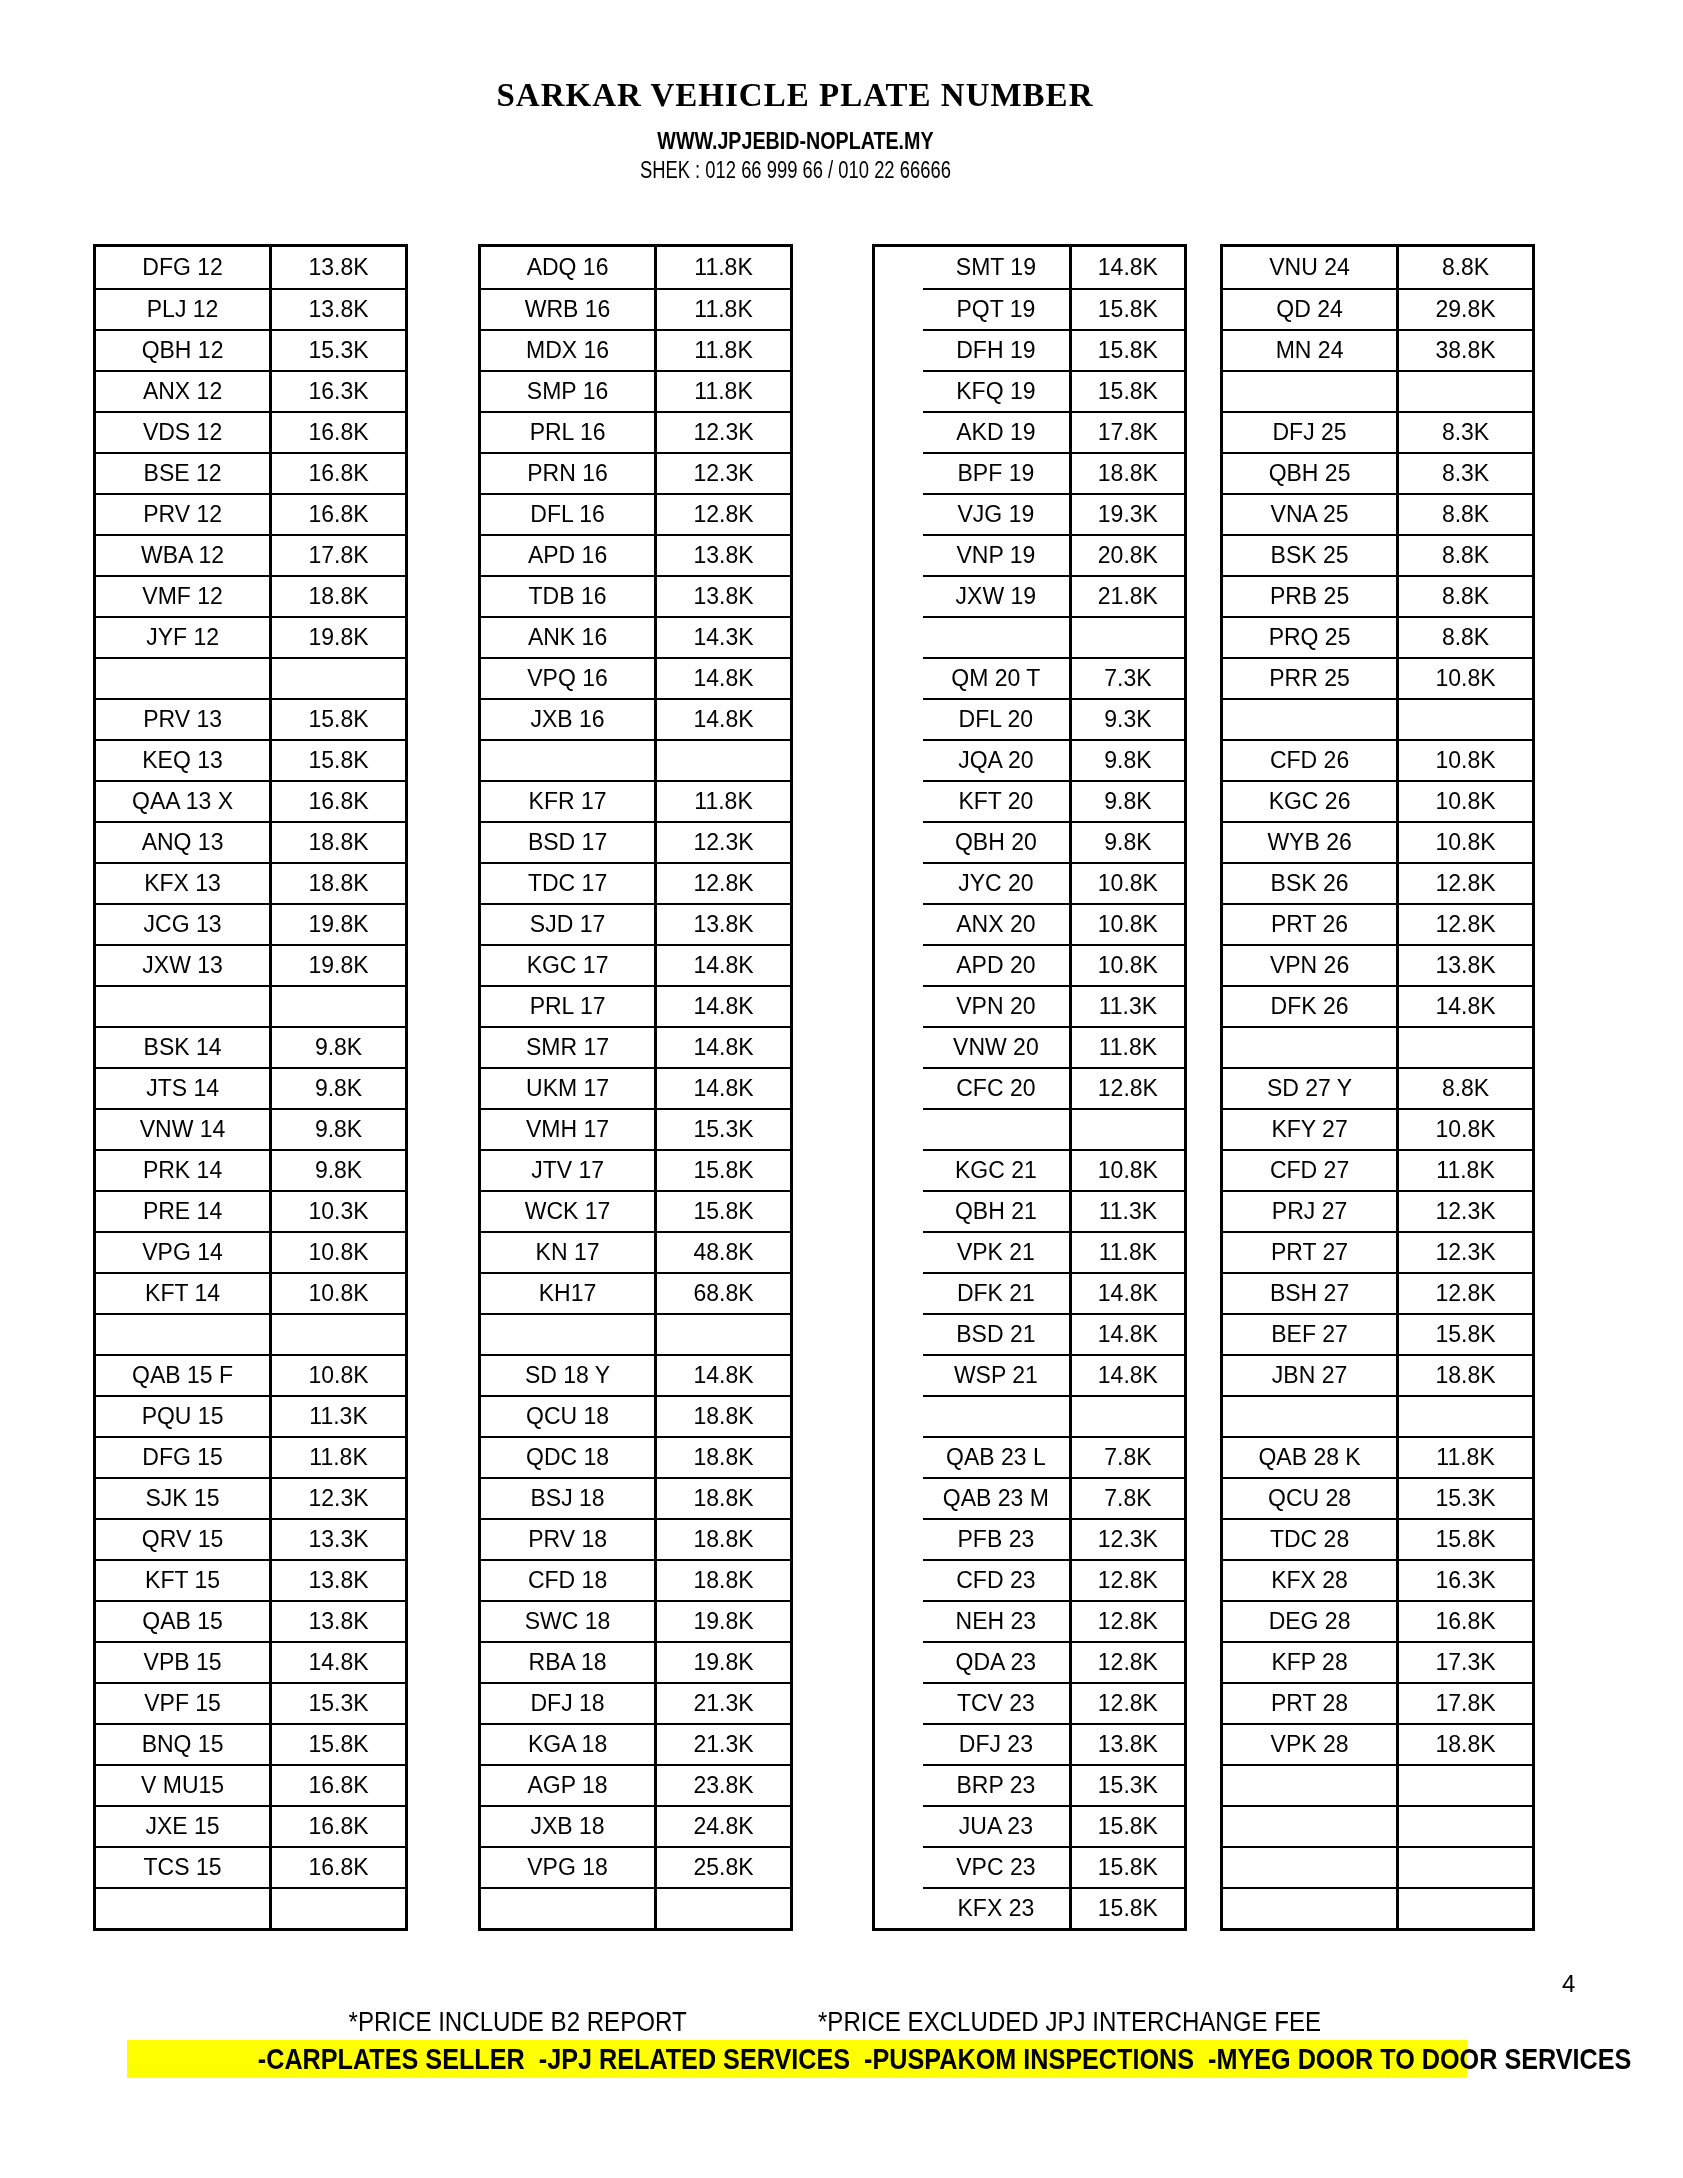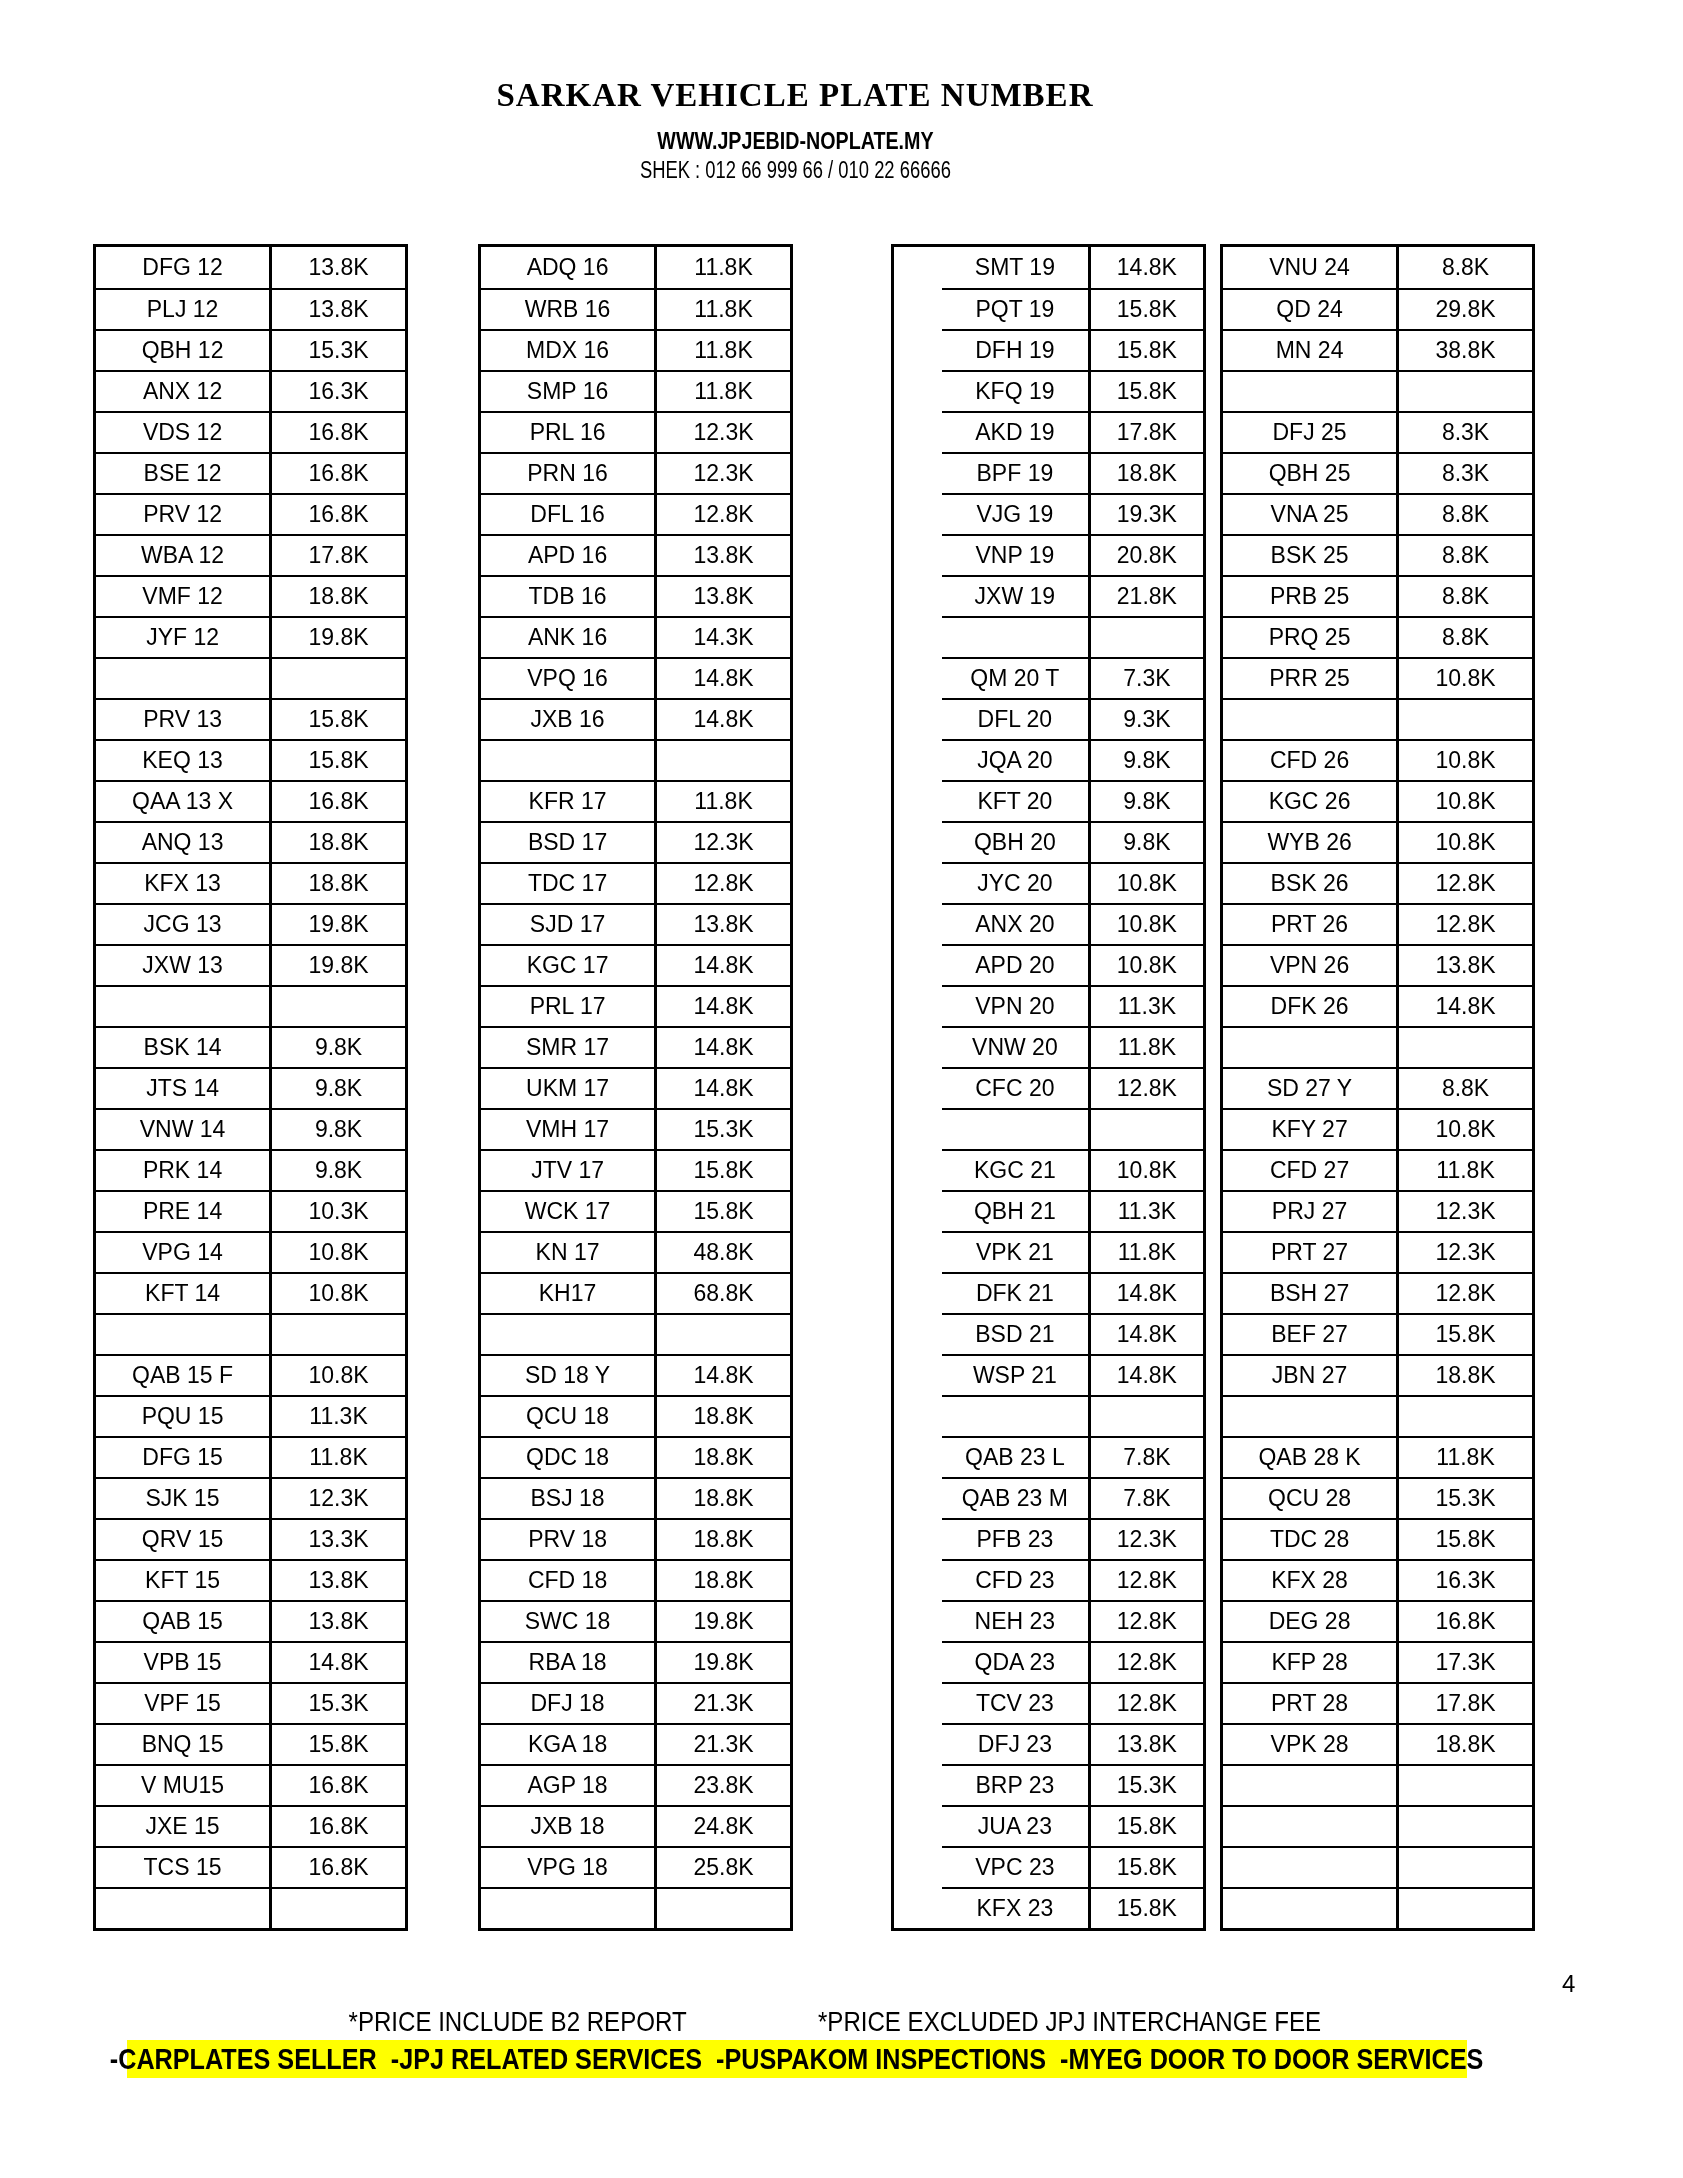--- a/index.html
+++ b/index.html
@@ -32,21 +32,21 @@
 
   .plate-table {
     position:absolute; top:244px;
     width:315px;
     border:3px solid #000;
     background:#fff;
     box-sizing:border-box;
   }
   .t1 { left:93px; }
   .t2 { left:478px; }
-  .t3 { left:891px;padding-left:48px; }
+  .t3 { left:872px;padding-left:48px; }
   .t4 { left:1220px; }
   .trow {
     display:flex; height:41px; box-sizing:border-box;
     border-top:2px solid #000;
   }
   .trow:first-child { border-top:none; }
   .cell {
     display:flex; align-items:center; justify-content:center;
     font-size:23px; line-height:1; white-space:pre;
     box-sizing:border-box; overflow:hidden;
@@ -59,21 +59,21 @@
     font-size:24px;
   }
   .footnotes {
     position:absolute; top:2006px; left:0; width:1683px;
     display:flex; justify-content:center; gap:63px;
     font-size:28px; white-space:pre;
   }
   .footnotes span { display:inline-block; transform:scaleX(0.86); transform-origin:center; }
   .banner {
     position:absolute; left:127px; top:2040px; width:1340px; height:38px;
-    display:flex; align-items:center; justify-content:center;
+    display:flex; align-items:center; justify-content:flex-start;
     font-weight:bold; font-size:30px; white-space:pre;
   }
   .banner > span { display:inline-block; transform:scaleX(0.84); transform-origin:center; }
 </style>
 </head>
 <body>
 
 <div class="page">
 
   <div class="header">

